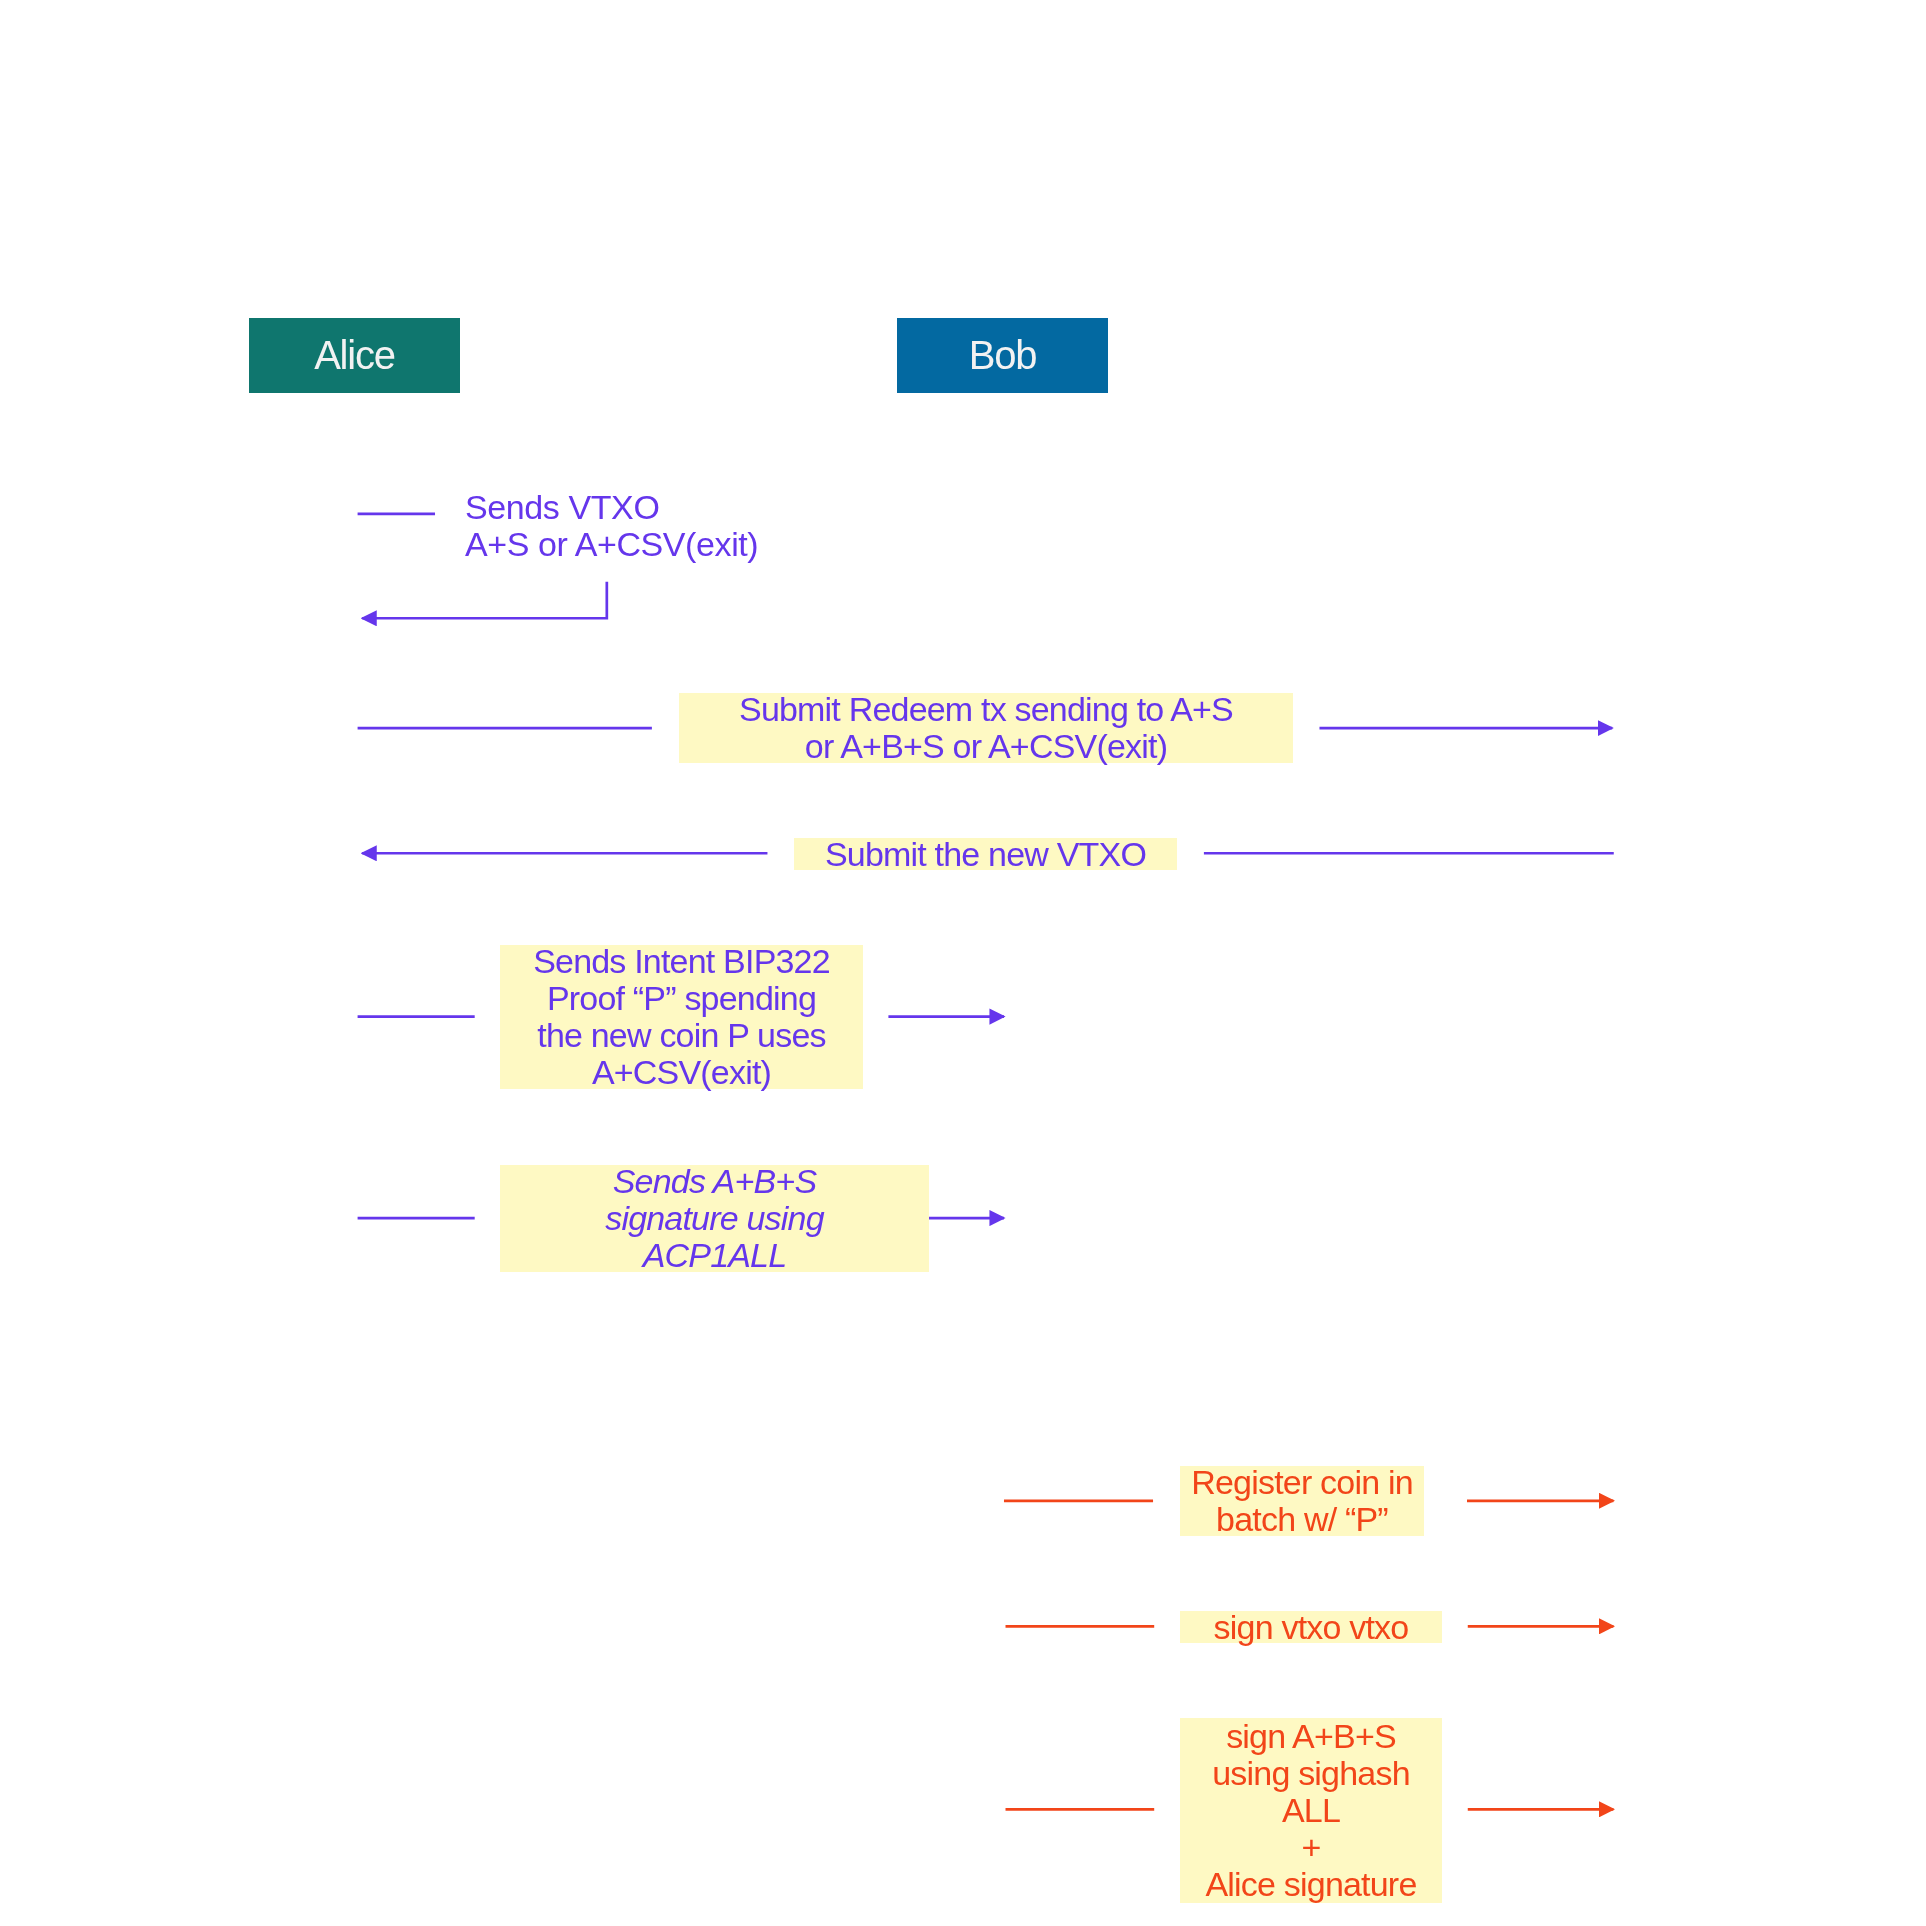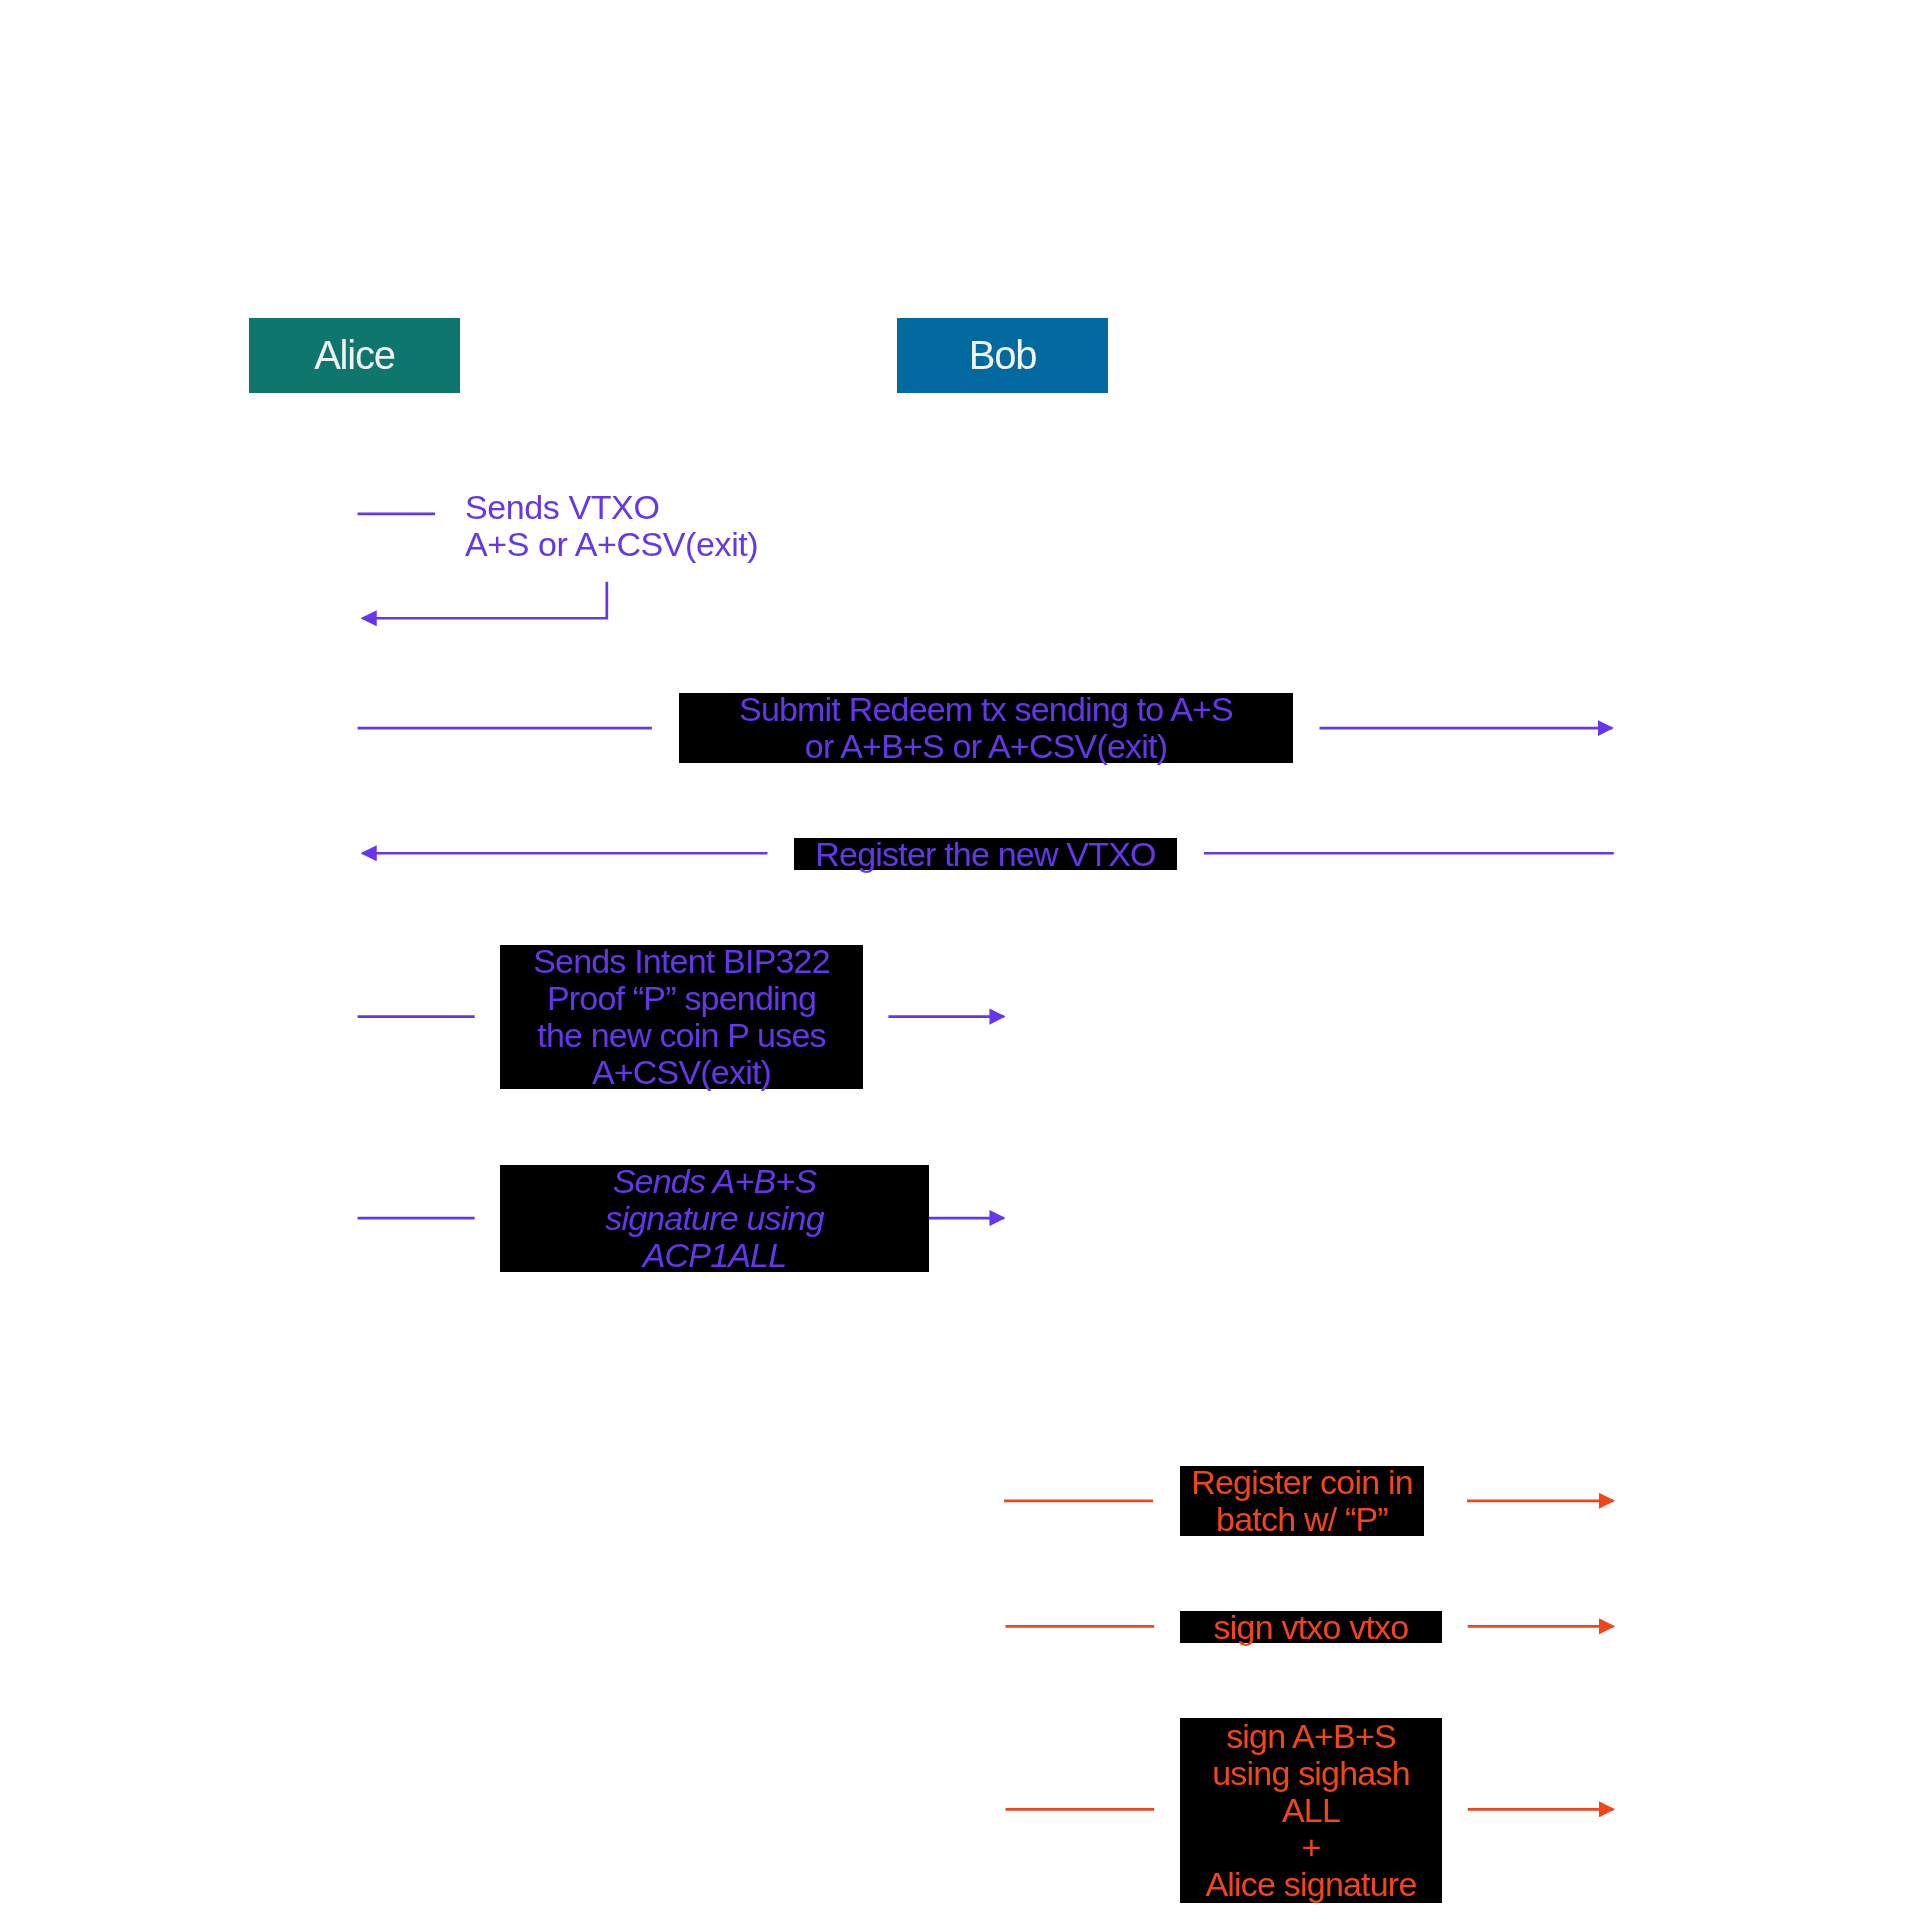--- a/index.html
+++ b/index.html
@@ -4,21 +4,21 @@
 <style>
   html, body { margin:0; padding:0; background:#ffffff; }
   body { width:1991px; height:2188px; position:relative; overflow:hidden;
          font-family:"Liberation Sans", sans-serif; }
   .actor { position:absolute; width:211px; height:75px; display:flex; align-items:center;
            justify-content:center; color:#f2f2f2; font-size:40px; letter-spacing:-1.2px; }
   .alice { background:#0f766e; left:249px; }
   .bob   { background:#0369a1; left:897px; }
   .top { top:318px; }
   svg.lines { position:absolute; left:0; top:0; }
-  .msg { position:absolute; background:#000000; display:flex; align-items:center; justify-content:center;
+  .msg { position:absolute; background:#fef9c3; display:flex; align-items:center; justify-content:center;
          text-align:center; font-size:34px; line-height:37px; letter-spacing:-0.8px; white-space:pre-line; }
   .purple { color:#6536ec; } .orange { color:#f24519; }
   .note { position:absolute; left:465px; top:489px; font-size:34px; line-height:37px; color:#6536ec;
           letter-spacing:-0.4px; }
 </style>
 </head>
 <body>
 
 <div class="actor alice top">
     <span>Alice</span>
@@ -58,21 +58,21 @@
   </g>
 </svg>
 
 <div class="note">
   <div>Sends VTXO</div>
   <div>A+S or A+CSV(exit)</div>
 </div>
 
 <div class="msg purple" style="left:679px;top:693px;width:614px;height:70px;">Submit Redeem tx sending to A+S
 or A+B+S or A+CSV(exit)</div>
-<div class="msg purple" style="left:794px;top:838px;width:383px;height:32px;">Register the new VTXO</div>
+<div class="msg purple" style="left:794px;top:838px;width:383px;height:32px;">Submit the new VTXO</div>
 <div class="msg purple" style="left:500px;top:945px;width:363px;height:144px;">Sends Intent BIP322
 Proof “P” spending
 the new coin P uses
 A+CSV(exit)</div>
 <div class="msg purple" style="left:500px;top:1165px;width:429px;height:107px;font-style:italic;">Sends A+B+S
 signature using
 ACP1ALL</div>
 <div class="msg orange" style="left:1180px;top:1466px;width:244px;height:70px;">Register coin in
 batch w/ “P”</div>
 <div class="msg orange" style="left:1180px;top:1611px;width:262px;height:32px;">sign vtxo vtxo</div>

